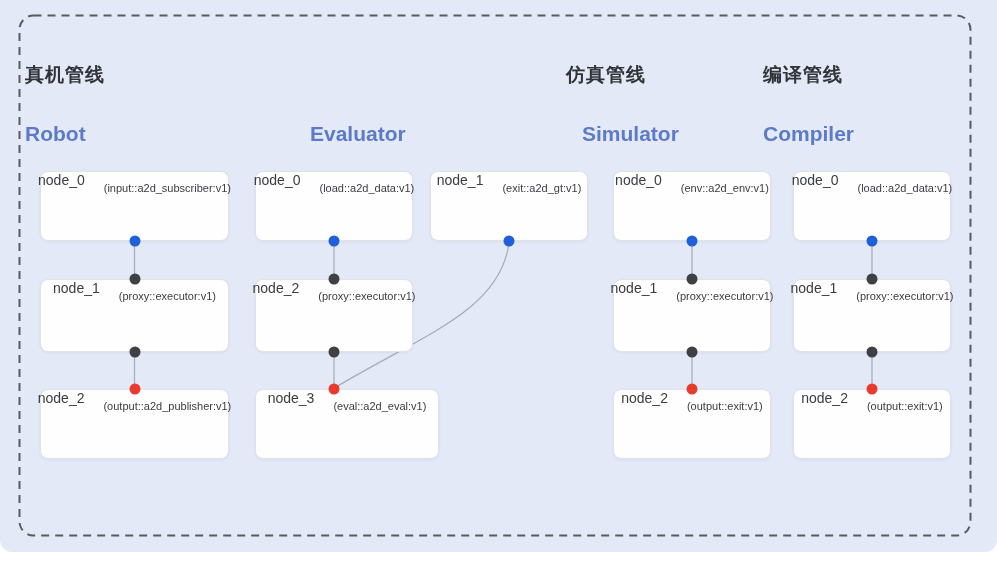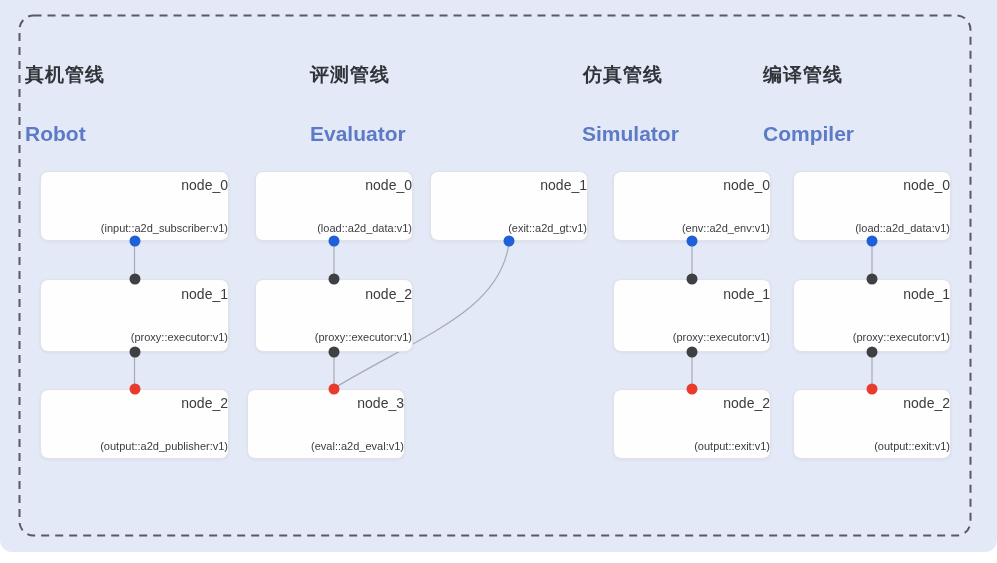--- a/index.html
+++ b/index.html
@@ -13,22 +13,22 @@
   html,body{background:var(--page);}
   body{font-family:"Liberation Sans","DejaVu Sans",sans-serif;}
   .stage{position:relative;width:997px;height:563px;background:var(--page);overflow:hidden;}
   .panel{position:absolute;left:0;top:0;width:997px;height:552px;background:var(--background);
          border-radius:0 0 12px 12px;z-index:0;}
   .edges{position:absolute;left:0;top:0;z-index:1;}
   .hdr{position:absolute;width:220px;text-align:left;z-index:2;}
   .hdr.zh{top:63px;height:24px;line-height:24px;font-size:19px;font-weight:600;color:var(--title-zh);letter-spacing:1px;}
   .hdr.en{top:121px;height:26px;line-height:26px;font-size:21px;font-weight:700;color:var(--title-en);}
   .node{position:absolute;background:var(--node-bg);border:1px solid var(--node-border);
-        border-radius:8px;z-index:2;display:flex;flex-direction:column;justify-content:center;
-        align-items:flex-end;gap:19px;box-shadow:0 1px 3px rgba(30,40,90,0.06);}
+        border-radius:8px;z-index:2;display:flex;flex-direction:row;justify-content:center;
+        align-items:flex-start;gap:19px;box-shadow:0 1px 3px rgba(30,40,90,0.06);}
   .node-label{font-size:14px;color:var(--node-text);line-height:16px;}
   .node-sub{font-size:11px;color:var(--node-text);line-height:15px;margin-top:9px;}
   .dot{position:absolute;width:11px;height:11px;border-radius:50%;transform:translate(-50%,-50%);z-index:3;}
   .dot.blue{background:var(--port-input);}
   .dot.black{background:var(--port-mid);}
   .dot.red{background:var(--port-output);}
 </style>
 </head>
 <body>
 
@@ -48,23 +48,22 @@
 
     <line x1="692" y1="241" x2="692" y2="279" stroke="var(--edge)" stroke-width="1.2"></line>
     <line x1="692" y1="352" x2="692" y2="389" stroke="var(--edge)" stroke-width="1.2"></line>
 
     <line x1="872" y1="241" x2="872" y2="279" stroke="var(--edge)" stroke-width="1.2"></line>
     <line x1="872" y1="352" x2="872" y2="389" stroke="var(--edge)" stroke-width="1.2"></line>
   </svg>
 
   <div class="hdr zh" style="left:25px">真机管线</div>
   <div class="hdr en" style="left:25px">Robot</div>
-  <div class="hdr zh" style="left:310px">评测管线</div>
   <div class="hdr en" style="left:310px">Evaluator</div>
-  <div class="hdr zh" style="left:583px">仿真管线</div>
+  <div class="hdr zh" style="left:566px">仿真管线</div>
   <div class="hdr en" style="left:582px">Simulator</div>
   <div class="hdr zh" style="left:763px">编译管线</div>
   <div class="hdr en" style="left:763px">Compiler</div>
 
   <div class="node" style="left:40px;top:171px;width:189px;height:70px">
     <div class="node-label">node_0</div>
     <div class="node-sub">(input::a2d_subscriber:v1)</div>
   </div>
   <div class="node" style="left:40px;top:279px;width:189px;height:73px">
     <div class="node-label">node_1</div>
@@ -80,21 +79,21 @@
     <div class="node-sub">(load::a2d_data:v1)</div>
   </div>
   <div class="node" style="left:430px;top:171px;width:158px;height:70px">
     <div class="node-label">node_1</div>
     <div class="node-sub">(exit::a2d_gt:v1)</div>
   </div>
   <div class="node" style="left:255px;top:279px;width:158px;height:73px">
     <div class="node-label">node_2</div>
     <div class="node-sub">(proxy::executor:v1)</div>
   </div>
-  <div class="node" style="left:247px;top:389px;width:158px;height:70px">
+  <div class="node" style="left:255px;top:389px;width:184px;height:70px">
     <div class="node-label">node_3</div>
     <div class="node-sub">(eval::a2d_eval:v1)</div>
   </div>
 
   <div class="node" style="left:613px;top:171px;width:158px;height:70px">
     <div class="node-label">node_0</div>
     <div class="node-sub">(env::a2d_env:v1)</div>
   </div>
   <div class="node" style="left:613px;top:279px;width:158px;height:73px">
     <div class="node-label">node_1</div>

